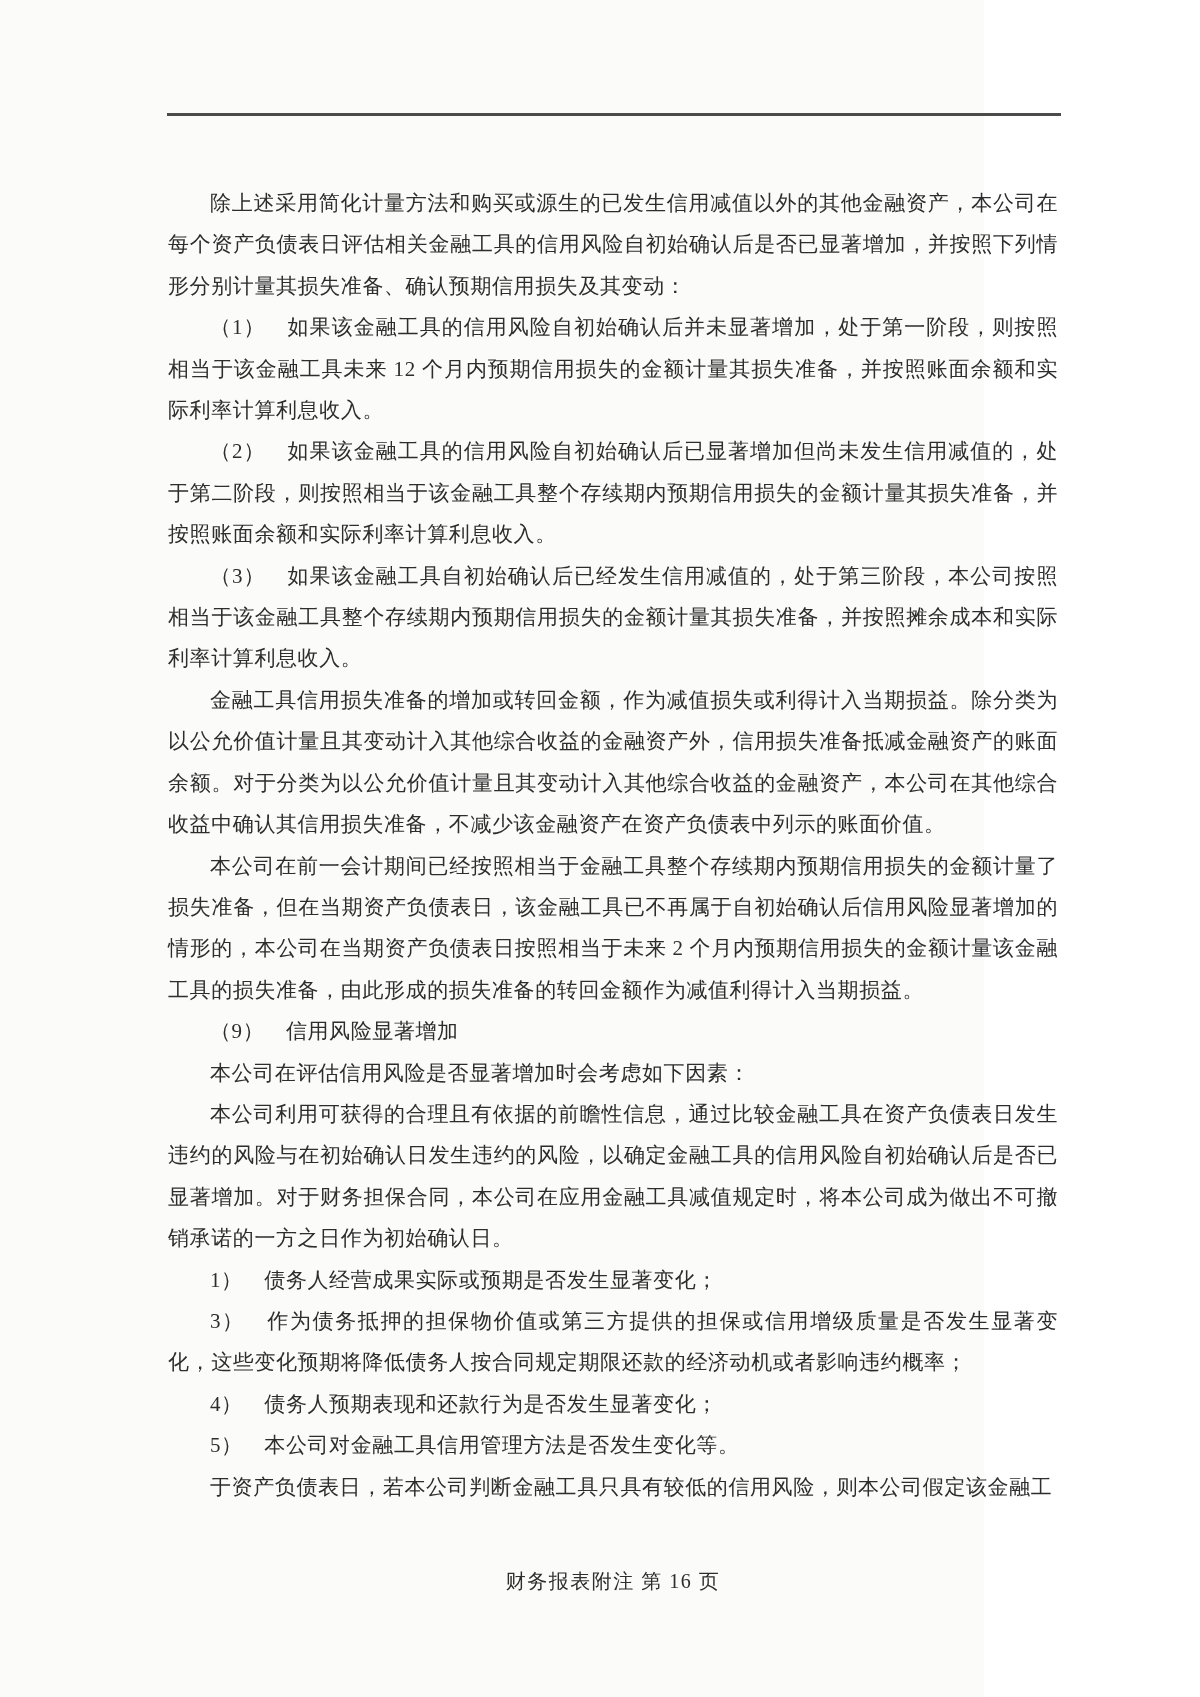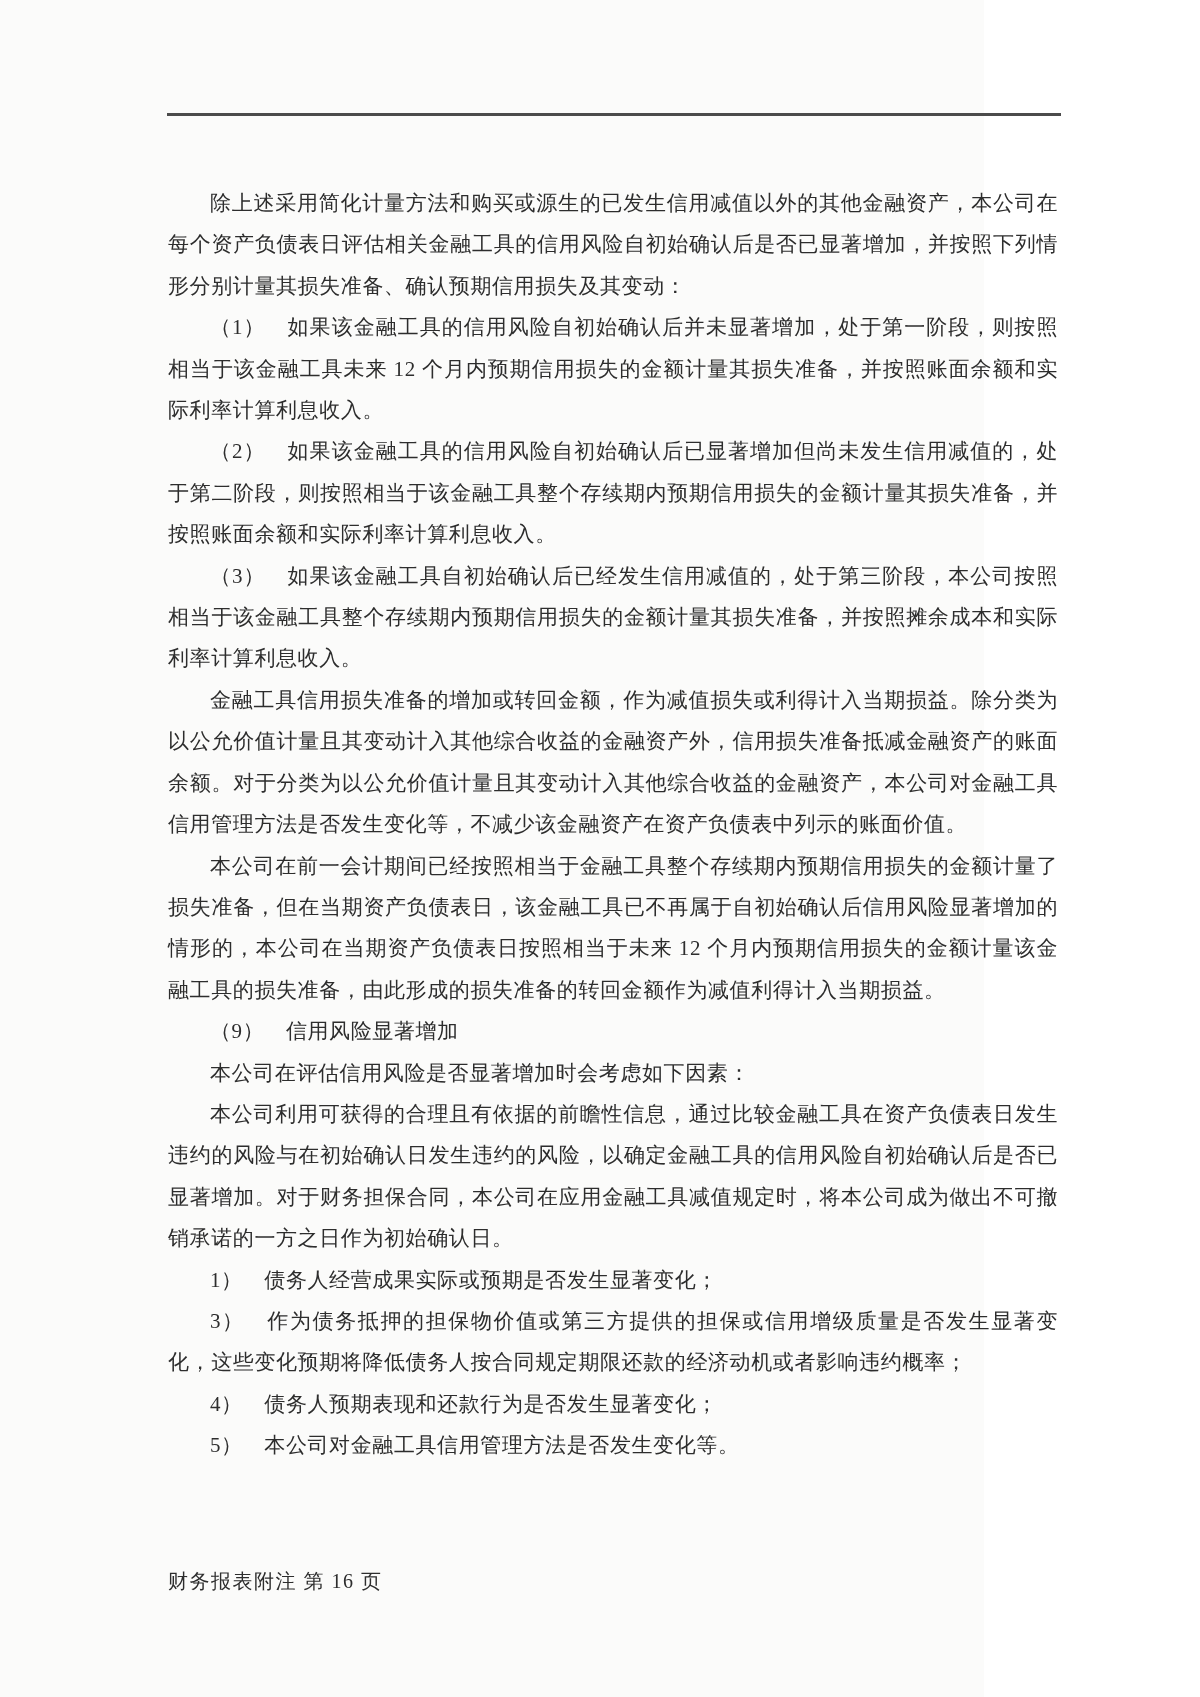--- a/index.html
+++ b/index.html
@@ -38,42 +38,43 @@
   .content p {
     margin: 0;
     padding: 0;
     text-indent: 2em;
   }
   .footer {
     position: absolute;
     left: 168px;
     top: 1568px;
     width: 890px;
-    text-align: left;
+    text-align: center;
     font-size: 20px;
     letter-spacing: 1.5px;
     color: var(--text-color, #2d2d2d);
   }
 </style>
 </head>
 <body>
 
 <div class="page">
   <div class="header-rule"></div>
 
   <div class="content">
     <p>除上述采用简化计量方法和购买或源生的已发生信用减值以外的其他金融资产，本公司在每个资产负债表日评估相关金融工具的信用风险自初始确认后是否已显著增加，并按照下列情形分别计量其损失准备、确认预期信用损失及其变动：</p>
     <p>（1）　如果该金融工具的信用风险自初始确认后并未显著增加，处于第一阶段，则按照相当于该金融工具未来 12 个月内预期信用损失的金额计量其损失准备，并按照账面余额和实际利率计算利息收入。</p>
     <p>（2）　如果该金融工具的信用风险自初始确认后已显著增加但尚未发生信用减值的，处于第二阶段，则按照相当于该金融工具整个存续期内预期信用损失的金额计量其损失准备，并按照账面余额和实际利率计算利息收入。</p>
     <p>（3）　如果该金融工具自初始确认后已经发生信用减值的，处于第三阶段，本公司按照相当于该金融工具整个存续期内预期信用损失的金额计量其损失准备，并按照摊余成本和实际利率计算利息收入。</p>
-    <p>金融工具信用损失准备的增加或转回金额，作为减值损失或利得计入当期损益。除分类为以公允价值计量且其变动计入其他综合收益的金融资产外，信用损失准备抵减金融资产的账面余额。对于分类为以公允价值计量且其变动计入其他综合收益的金融资产，本公司对金融工具信用管理方法是否发生变化等，不减少该金融资产在资产负债表中列示的账面价值。</p>
-    <p>本公司在前一会计期间已经按照相当于金融工具整个存续期内预期信用损失的金额计量了损失准备，但在当期资产负债表日，该金融工具已不再属于自初始确认后信用风险显著增加的情形的，本公司在当期资产负债表日按照相当于未来 12 个月内预期信用损失的金额计量该金融工具的损失准备，由此形成的损失准备的转回金额作为减值利得计入当期损益。</p>
+    <p>金融工具信用损失准备的增加或转回金额，作为减值损失或利得计入当期损益。除分类为以公允价值计量且其变动计入其他综合收益的金融资产外，信用损失准备抵减金融资产的账面余额。对于分类为以公允价值计量且其变动计入其他综合收益的金融资产，本公司在其他综合收益中确认其信用损失准备，不减少该金融资产在资产负债表中列示的账面价值。</p>
+    <p>本公司在前一会计期间已经按照相当于金融工具整个存续期内预期信用损失的金额计量了损失准备，但在当期资产负债表日，该金融工具已不再属于自初始确认后信用风险显著增加的情形的，本公司在当期资产负债表日按照相当于未来 2 个月内预期信用损失的金额计量该金融工具的损失准备，由此形成的损失准备的转回金额作为减值利得计入当期损益。</p>
     <p>（9）　信用风险显著增加</p>
     <p>本公司在评估信用风险是否显著增加时会考虑如下因素：</p>
     <p>本公司利用可获得的合理且有依据的前瞻性信息，通过比较金融工具在资产负债表日发生违约的风险与在初始确认日发生违约的风险，以确定金融工具的信用风险自初始确认后是否已显著增加。对于财务担保合同，本公司在应用金融工具减值规定时，将本公司成为做出不可撤销承诺的一方之日作为初始确认日。</p>
     <p>1）　债务人经营成果实际或预期是否发生显著变化；</p>
     <p>3）　作为债务抵押的担保物价值或第三方提供的担保或信用增级质量是否发生显著变化，这些变化预期将降低债务人按合同规定期限还款的经济动机或者影响违约概率；</p>
     <p>4）　债务人预期表现和还款行为是否发生显著变化；</p>
     <p>5）　本公司对金融工具信用管理方法是否发生变化等。</p>
+    <p>于资产负债表日，若本公司判断金融工具只具有较低的信用风险，则本公司假定该金融工</p>
   </div>
 
   <div class="footer">财务报表附注 第 16 页</div>
 </div>
 
 </body></html>

